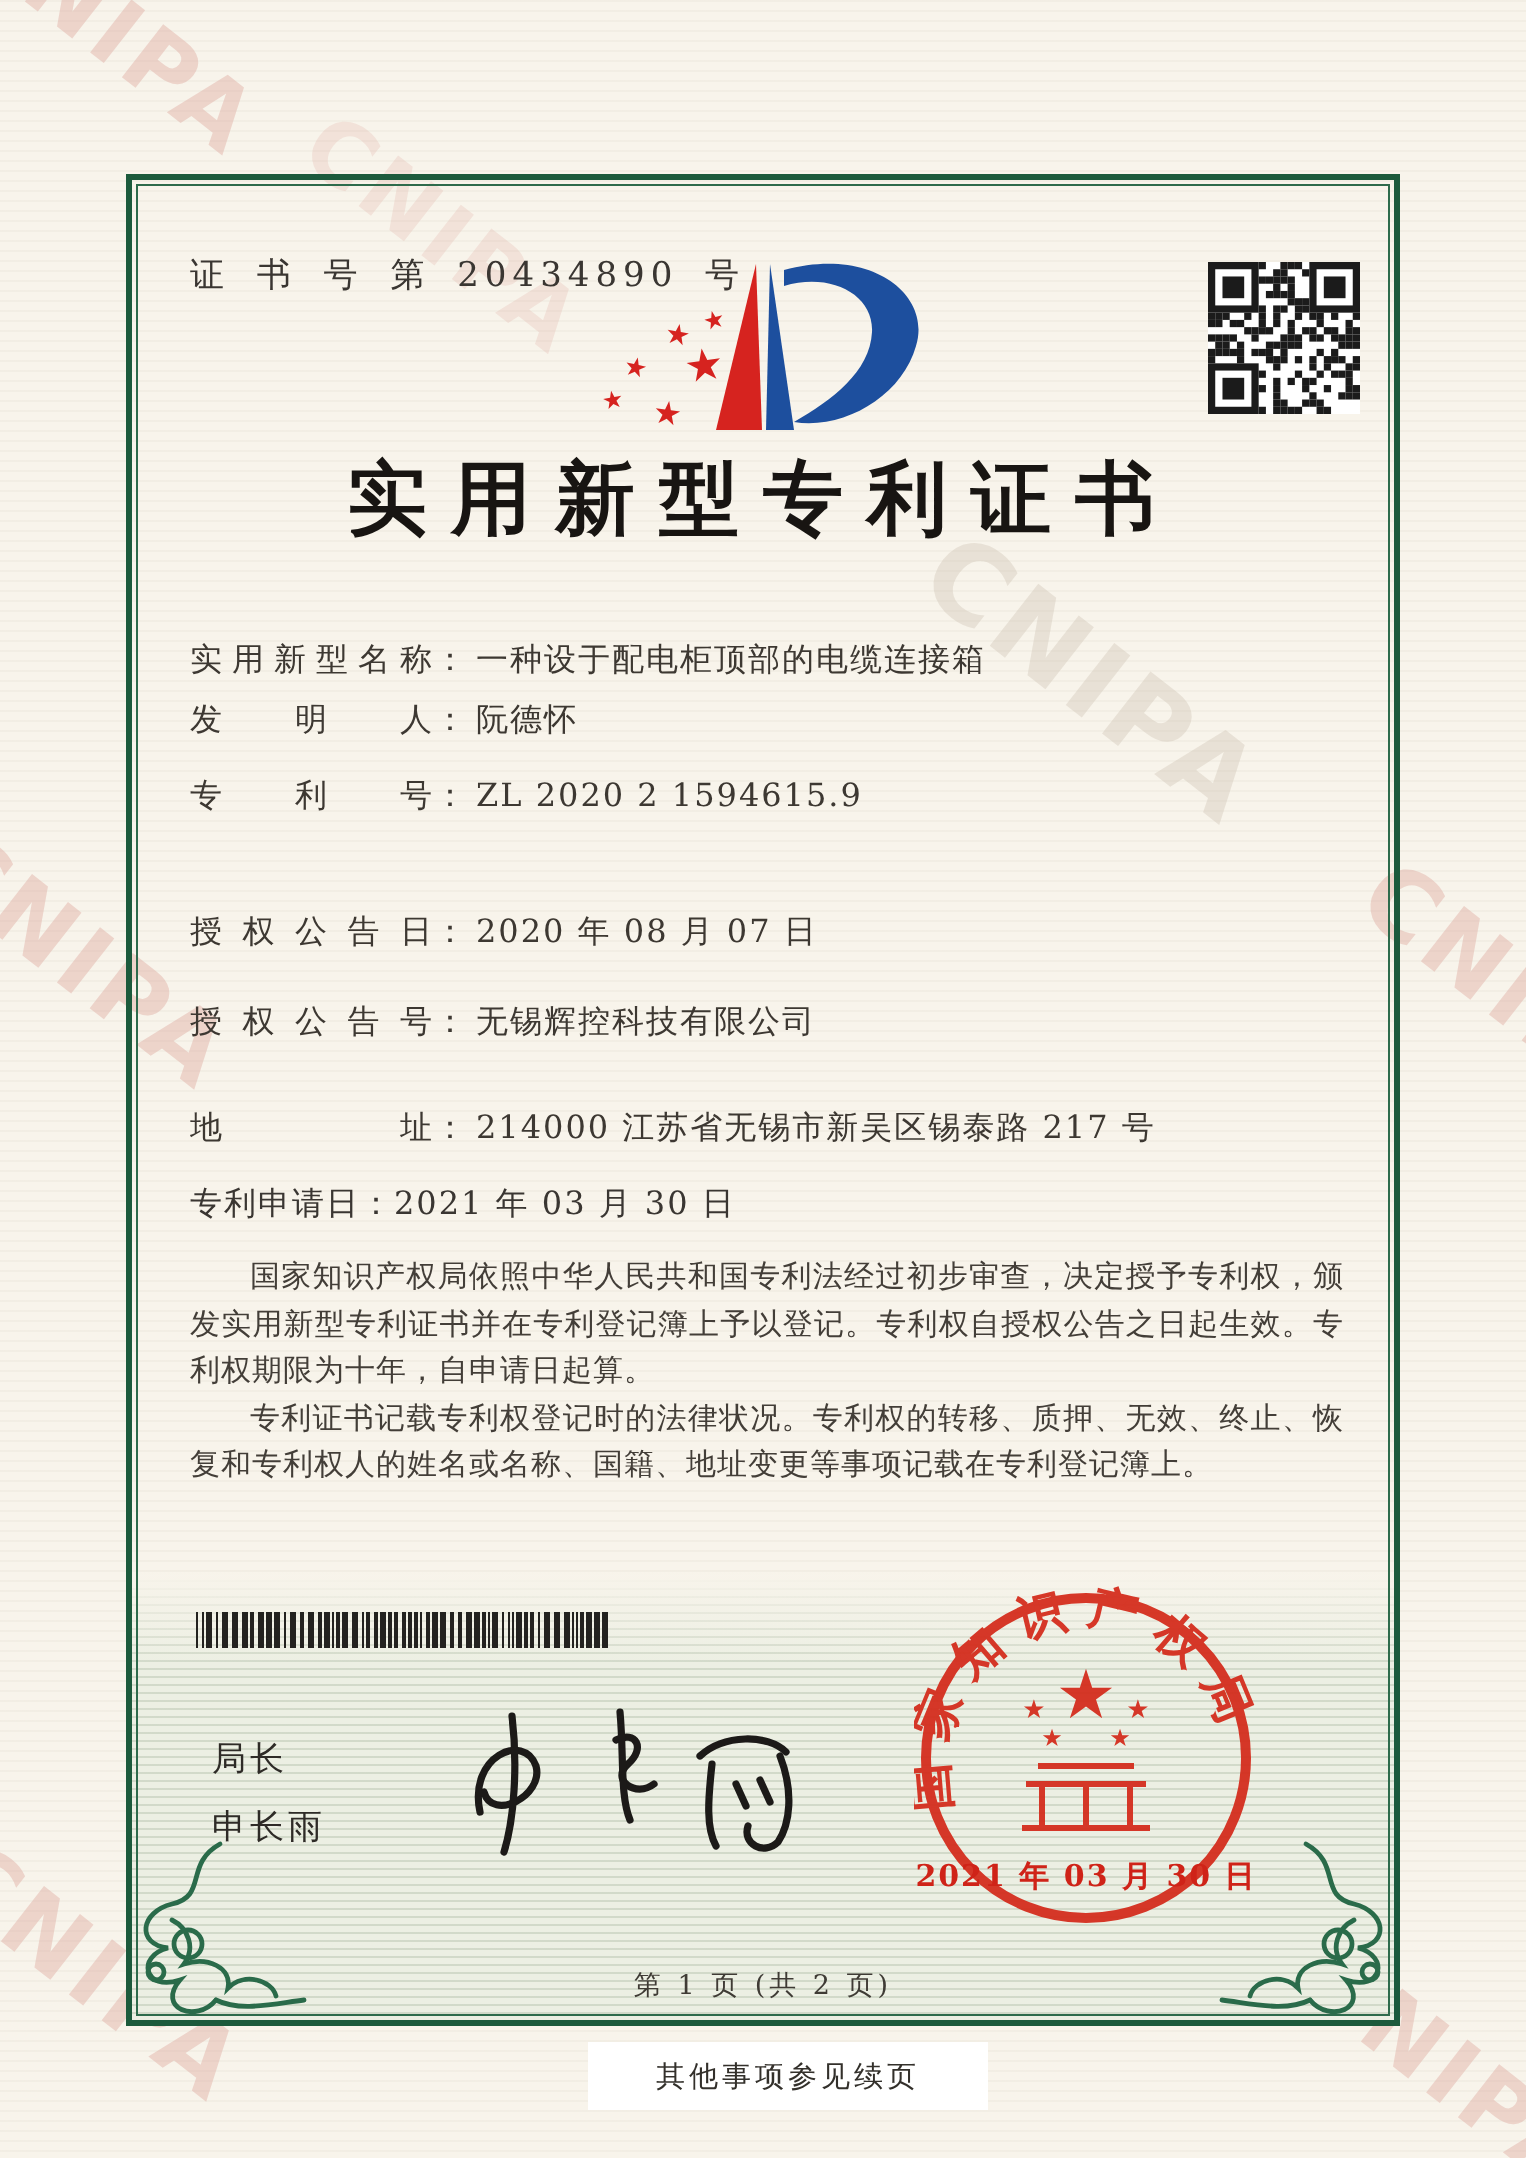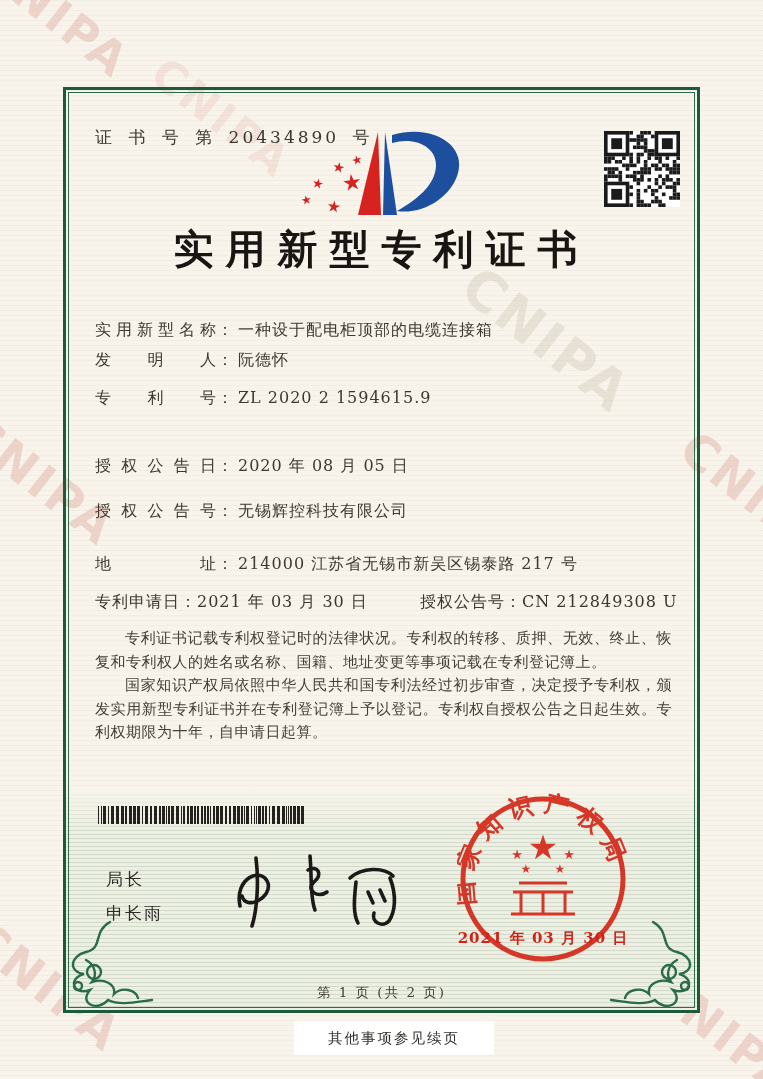--- a/index.html
+++ b/index.html
@@ -264,39 +264,36 @@
 <div class="fieldrow" style="top:320px">
   <span class="flabel">实用新型名称</span><span class="fcolon">：</span><span>一种设于配电柜顶部的电缆连接箱</span>
 </div>
 <div class="fieldrow" style="top:350px">
   <span class="flabel">发明人</span><span class="fcolon">：</span><span>阮德怀</span>
 </div>
 <div class="fieldrow" style="top:388px">
   <span class="flabel">专利号</span><span class="fcolon">：</span><span>ZL 2020 2 1594615.9</span>
 </div>
 <div class="fieldrow" style="top:456px">
-  <span class="flabel">授权公告日</span><span class="fcolon">：</span><span>2020 年 08 月 05 日</span>
+  <span class="flabel">授权公告日</span><span class="fcolon">：</span><span>2020 年 08 月 07 日</span>
 </div>
 <div class="fieldrow" style="top:501px">
   <span class="flabel">授权公告号</span><span class="fcolon">：</span><span>无锡辉控科技有限公司</span>
 </div>
 <div class="fieldrow" style="top:554px">
   <span class="flabel">地址</span><span class="fcolon">：</span><span>214000 江苏省无锡市新吴区锡泰路 217 号</span>
 </div>
 
 <div class="grantrow">
   <span>专利申请日</span><span>：</span><span>2021 年 03 月 30 日</span>
-  <span class="grant-no">
-    <span>授权公告号</span><span>：</span><span>CN 212849308 U</span>
-  </span>
 </div>
 
 <div class="paras">
+  <p>国家知识产权局依照中华人民共和国专利法经过初步审查，决定授予专利权，颁发实用新型专利证书并在专利登记簿上予以登记。专利权自授权公告之日起生效。专利权期限为十年，自申请日起算。</p>
   <p>专利证书记载专利权登记时的法律状况。专利权的转移、质押、无效、终止、恢复和专利权人的姓名或名称、国籍、地址变更等事项记载在专利登记簿上。</p>
-  <p>国家知识产权局依照中华人民共和国专利法经过初步审查，决定授予专利权，颁发实用新型专利证书并在专利登记簿上予以登记。专利权自授权公告之日起生效。专利权期限为十年，自申请日起算。</p>
 </div>
 
 <div class="barcode" id="barcode">
     <span style="width: 1px; margin-right: 2px;"></span>
     <span style="width: 1px; margin-right: 1px;"></span>
     <span style="width: 3px; margin-right: 2px;"></span>
     <span style="width: 1px; margin-right: 2px;"></span>
     <span style="width: 3px; margin-right: 2px;"></span>
     <span style="width: 3px; margin-right: 2px;"></span>
     <span style="width: 3px; margin-right: 1px;"></span>

